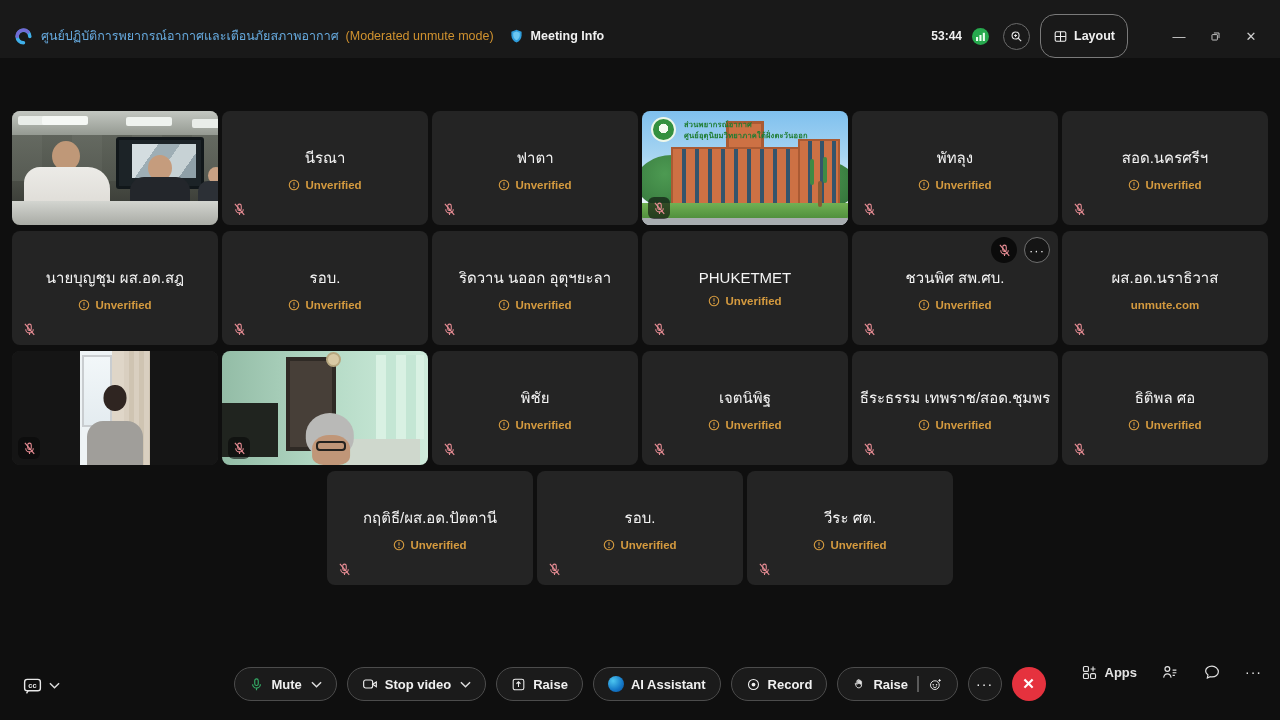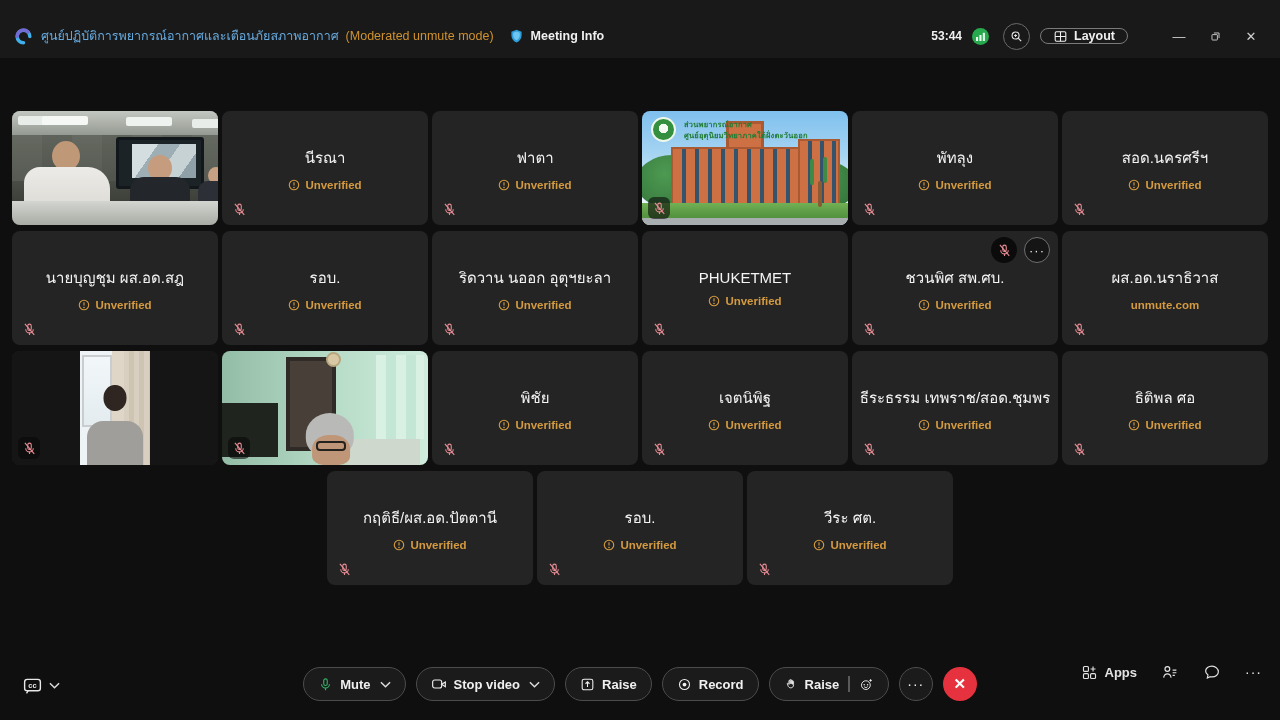--- a/index.html
+++ b/index.html
@@ -13,21 +13,21 @@
           display:flex;align-items:center;justify-content:space-between;padding:14px 14px 0 14px;}
   .tb-left,.tb-right{display:flex;align-items:center;}
   .webex-logo{width:19px;height:19px;margin-right:8px;}
   .mtitle{color:#66a9dd;font-size:12.5px;}
   .mmode{color:#d0922f;font-size:12.5px;margin-left:7px;}
   .shield{margin-left:14px;margin-right:6px;}
   .minfo{color:#f0f0f0;font-size:12.5px;font-weight:700;cursor:pointer;}
   .timer{font-size:12px;font-weight:700;color:#f0f0f0;margin-right:10px;}
   .conn{width:17px;height:17px;border-radius:50%;background:#27a94e;display:flex;align-items:center;justify-content:center;margin-right:14px;}
   .zoomer{width:27px;height:27px;border-radius:50%;border:1.5px solid #6a6a6a;display:flex;align-items:center;justify-content:center;margin-right:10px;cursor:pointer;}
-  .layout-btn{display:flex;align-items:center;gap:6px;height:16px;padding:0 12px;border-radius:15px;
+  .layout-btn{display:flex;align-items:center;gap:6px;height:44px;padding:0 12px;border-radius:15px;
               border:1.5px solid #7a7a7a;background:transparent;color:#f0f0f0;font-size:12.5px;font-weight:700;
               font-family:inherit;cursor:pointer;margin-right:30px;justify-content:center;}
   .winctl{width:30px;text-align:center;color:#cfcfcf;font-size:13px;cursor:pointer;margin-left:6px;
           display:flex;align-items:center;justify-content:center;height:24px;}
 
   
   .grid{position:absolute;top:111px;left:12px;display:grid;grid-template-columns:repeat(6,206px);
         grid-auto-rows:114px;column-gap:4px;row-gap:6px;}
   .brow{position:absolute;top:471px;left:0;width:1280px;display:flex;justify-content:center;gap:4px;}
   .brow .tile{width:206px;height:114px;}
@@ -684,20 +684,24 @@
       <button class="pill">
         <span>
           <svg viewBox="0 0 24 24" width="15" height="15" fill="none" stroke="#f0f0f0" stroke-width="1.7">
             <rect x="3.5" y="3.5" width="17" height="17" rx="3"></rect>
             <path d="M12 16V8M8.8 10.8L12 7.6l3.2 3.2"></path>
           </svg>
         </span>
         <span>Raise</span>
       </button>
 
+      <button class="pill">
+        <span class="ai-ball"></span>
+        <span>AI Assistant</span>
+      </button>
 
       <button class="pill">
         <span>
           <svg viewBox="0 0 24 24" width="15" height="15">
             <circle cx="12" cy="12" r="8" fill="none" stroke="#f0f0f0" stroke-width="1.7"></circle>
             <circle cx="12" cy="12" r="3" fill="#f0f0f0"></circle>
           </svg>
         </span>
         <span>Record</span>
       </button>

